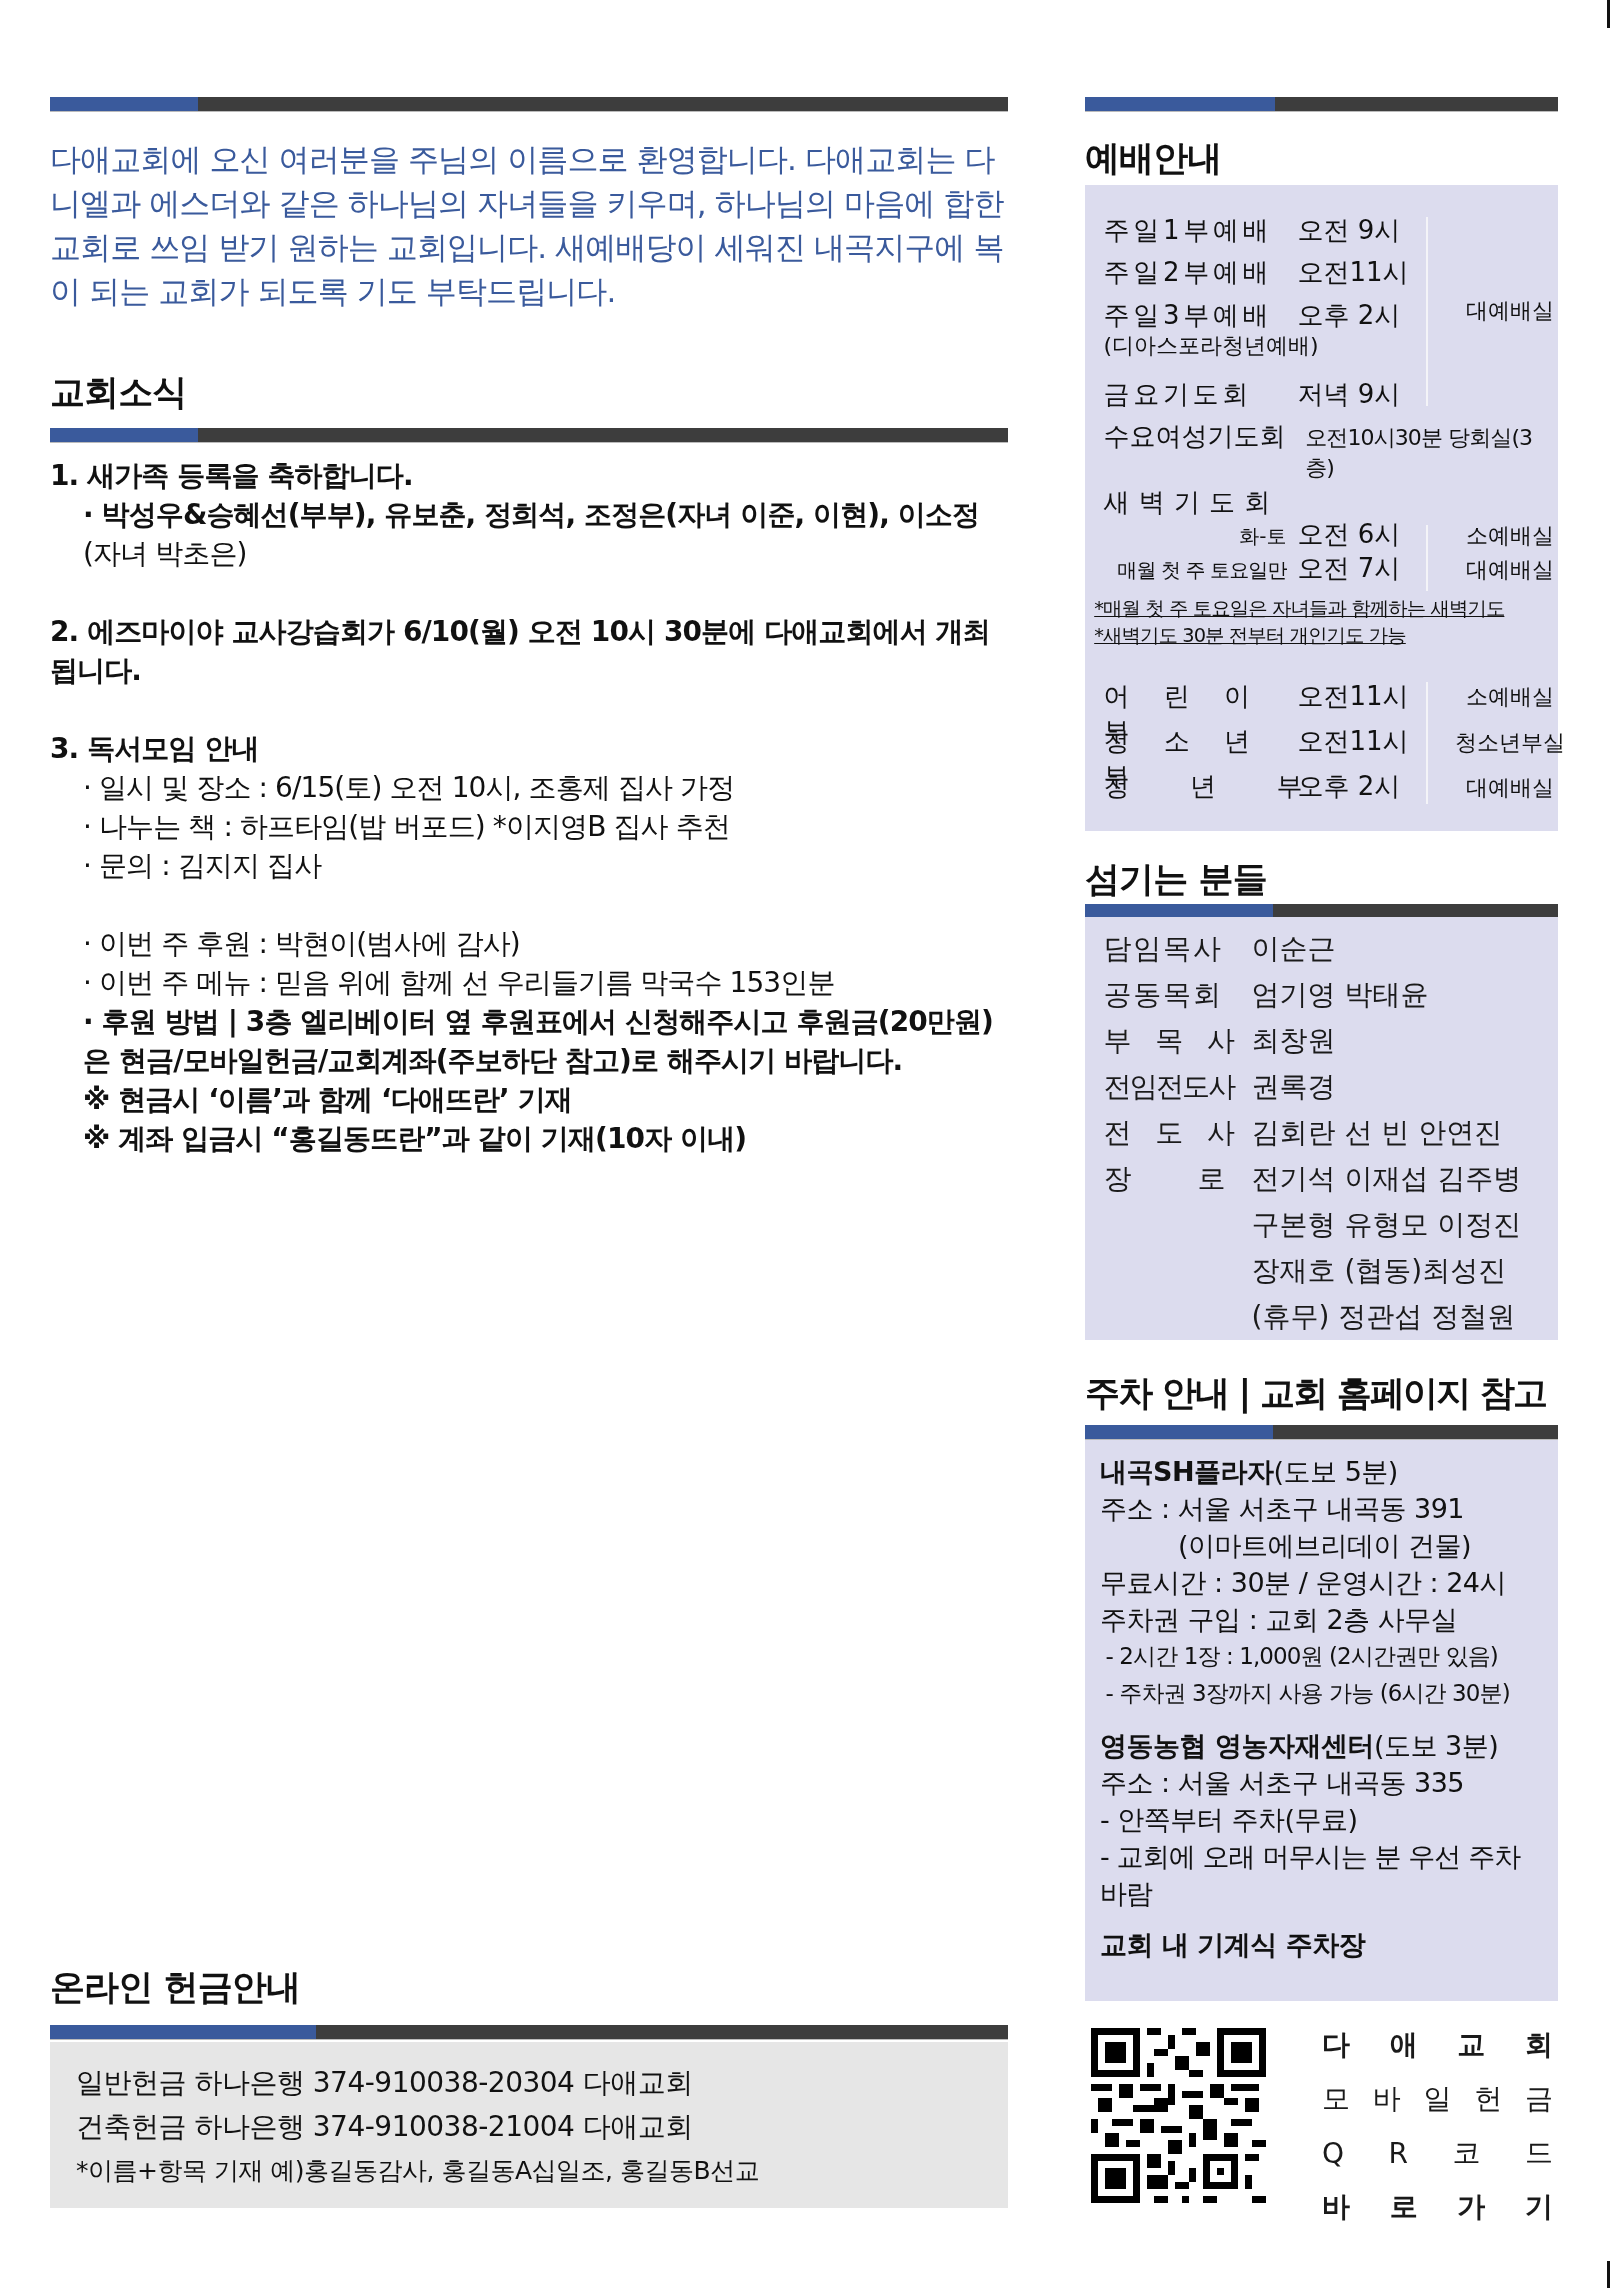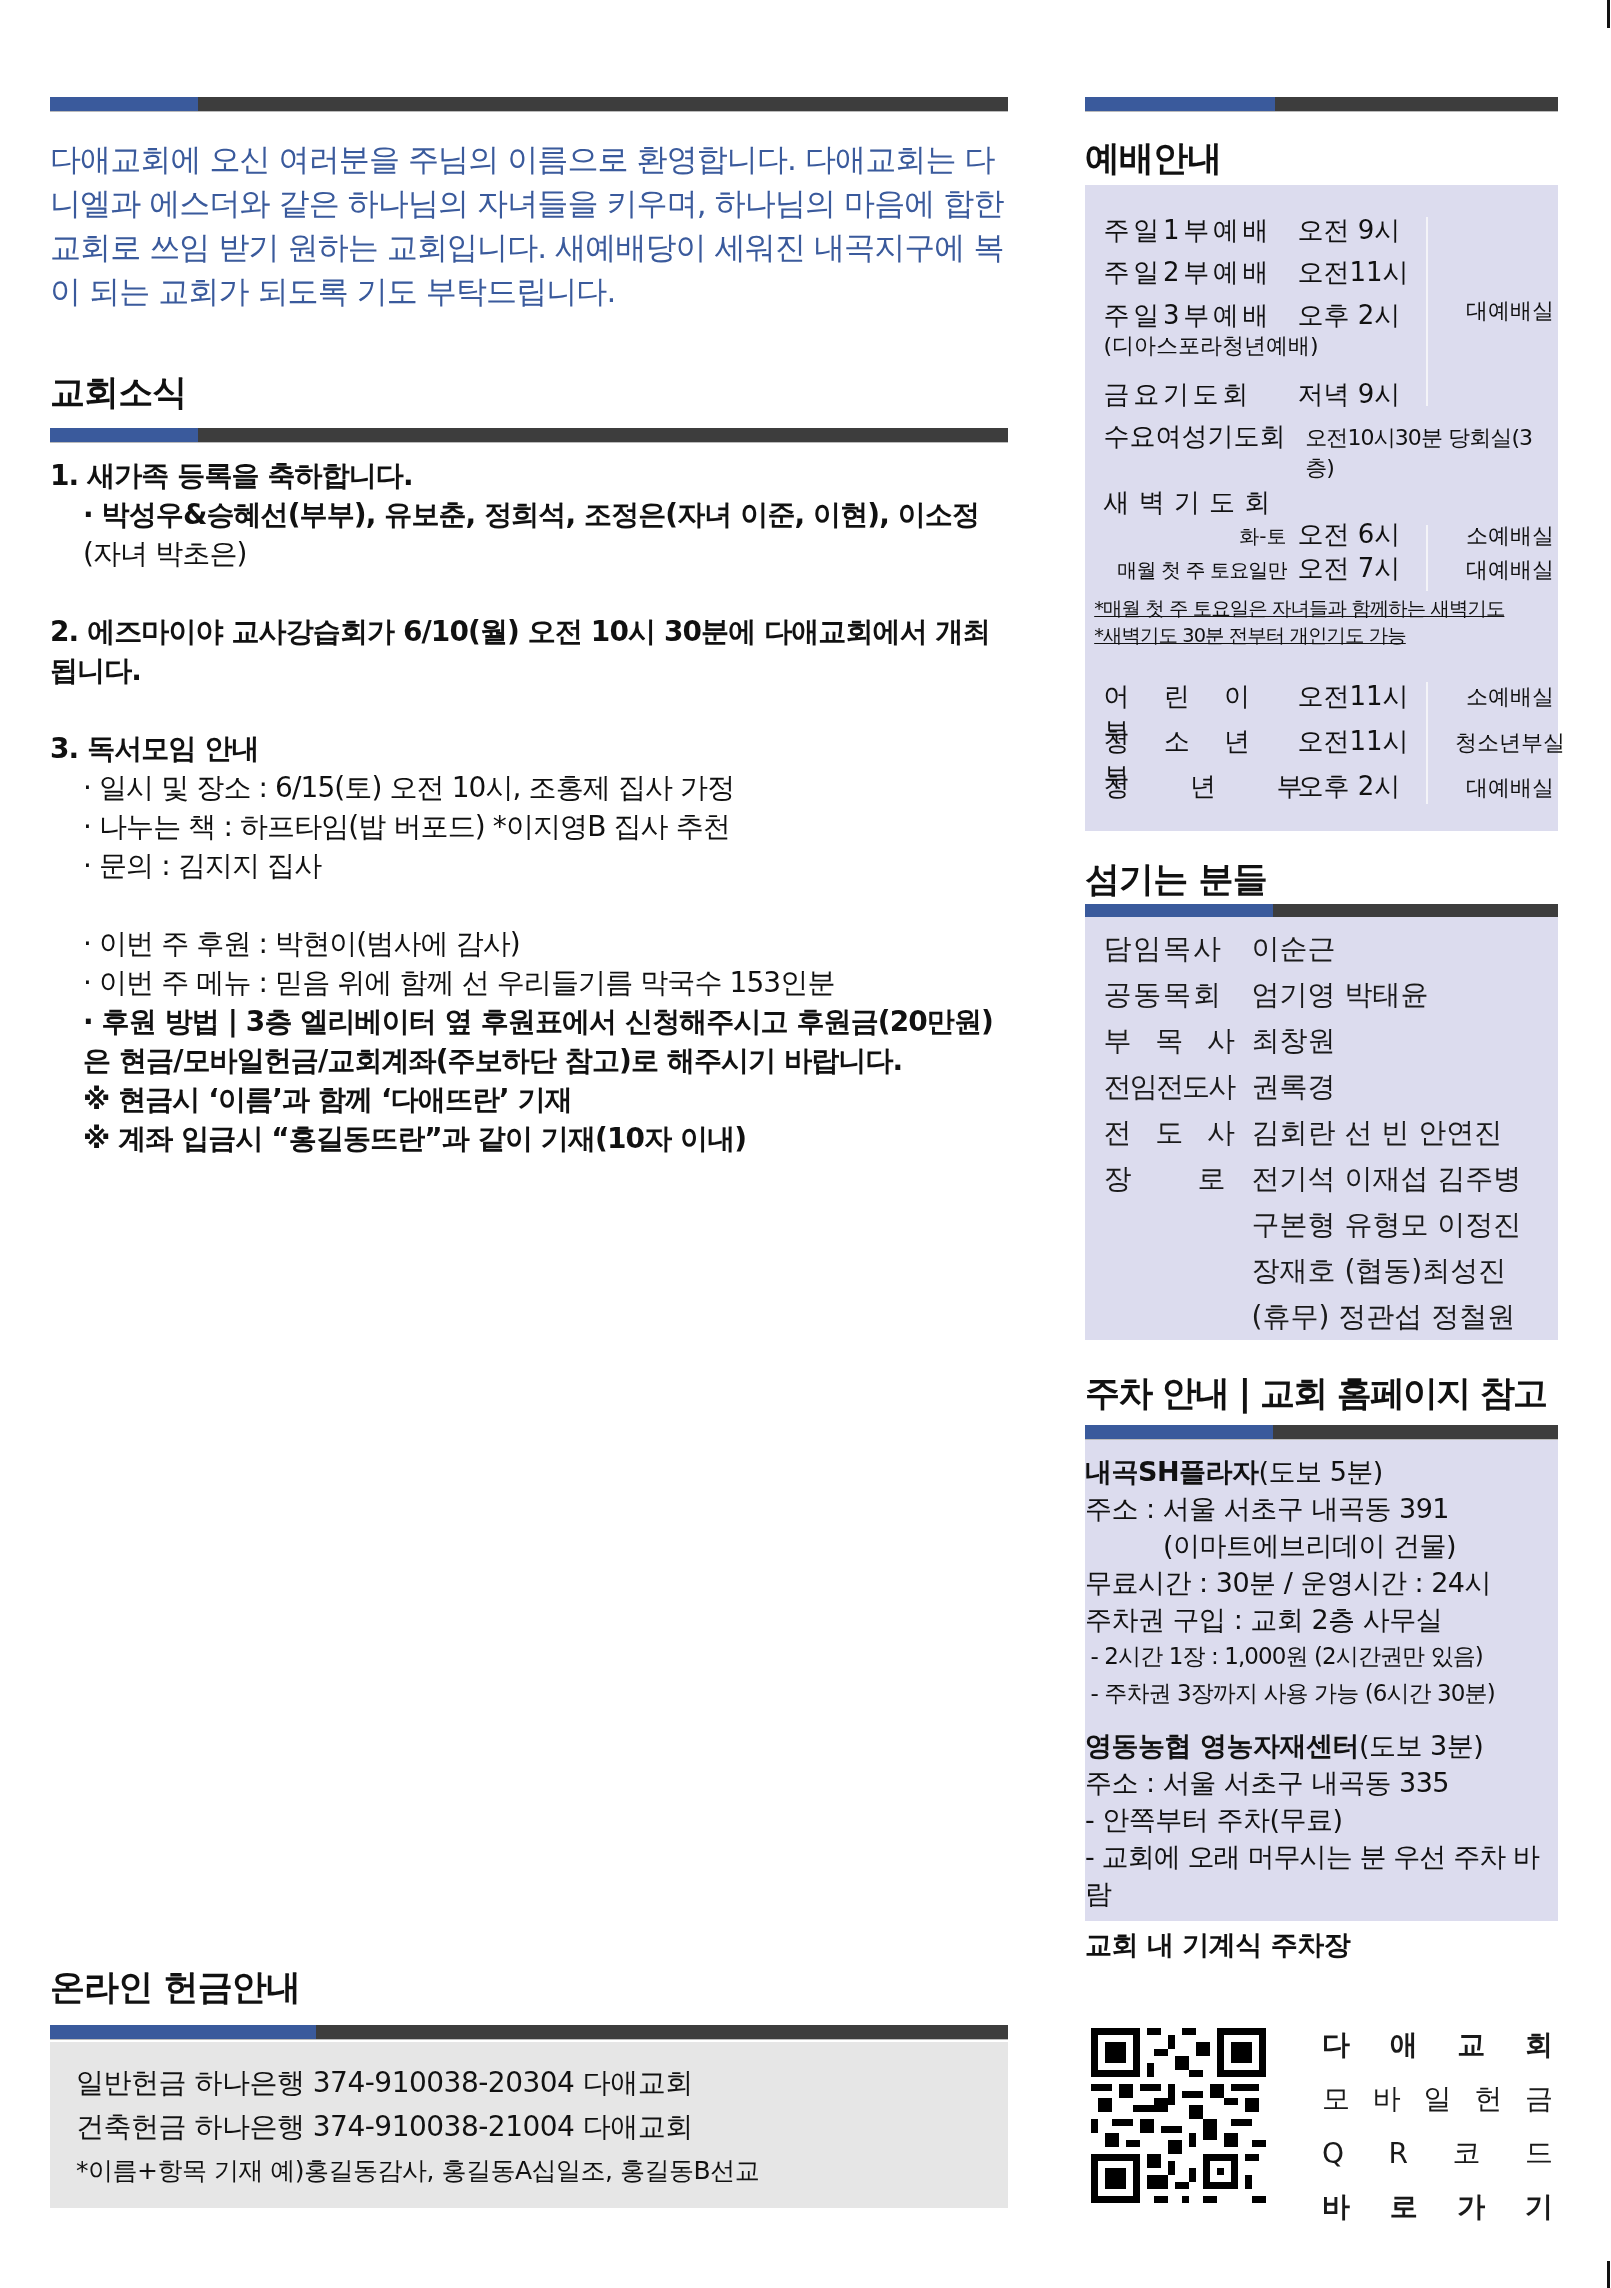--- a/index.html
+++ b/index.html
@@ -34,21 +34,21 @@
   .wtime { display: inline-block; }
   .vline { position: absolute; width: 1.8px; background: #f4f4f8; }
   .room { position: absolute; font-size: 22px; text-align: center; width: 120px; margin-left: 20px; }
   .wnote { position: absolute; left: 9.2px; font-size: 19.4px; letter-spacing: -0.9px; text-decoration: underline; }
 
   .servers { top: 917px; height: 423px; padding: 9.2px 18.5px; font-size: 28px; }
   .srow { display: flex; height: 46px; align-items: center; }
   .srole { width: 148px; letter-spacing: 1.8px; }
   .sname { flex: 1; }
 
-  .parking { top: 1440px; height: 481px; padding: 11px 0; font-size: 27px; line-height: 37px; color: #111; letter-spacing: -0.5px; }
+  .parking { top: 1440px; height: 561px; padding: 11px 15px; font-size: 27px; line-height: 37px; color: #111; letter-spacing: -0.5px; }
   .parking .ptitle { font-weight: bold; margin-top: 1.8px; }
   .parking .ptitle span { font-weight: normal; }
   .parking .indent { padding-left: 78px; }
   .parking .small { font-size: 23px; letter-spacing: -0.9px; padding-left: 5.5px; }
   .parking .gap { height: 13px; }
 
   .qr { position: absolute; left: 1091px; top: 2018px; width: 175px; height: 194px; }
   .qr-text { position: absolute; left: 1322px; top: 2018px; width: 231px; font-size: 28px; }
   .qr-line { display: flex; justify-content: space-between; height: 54px; align-items: center; }
   .qr-line.bold { font-weight: bold; }

